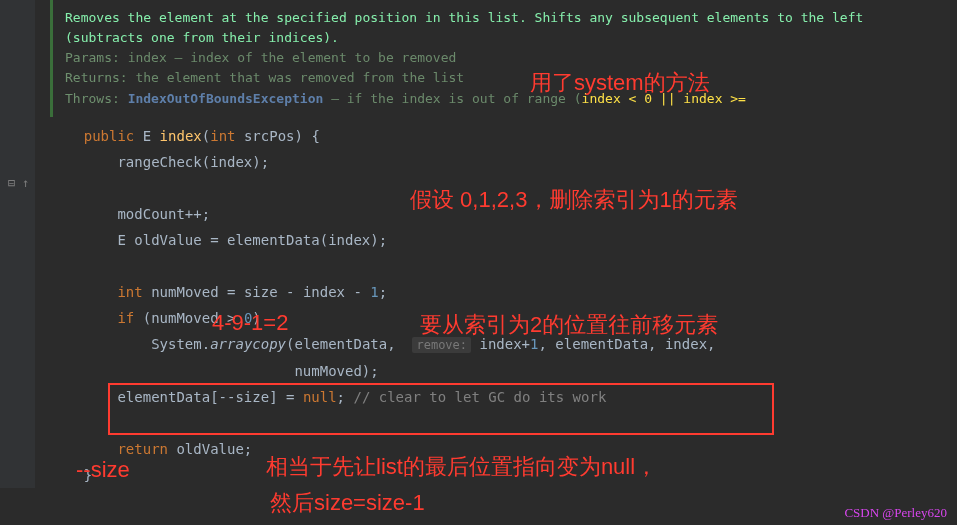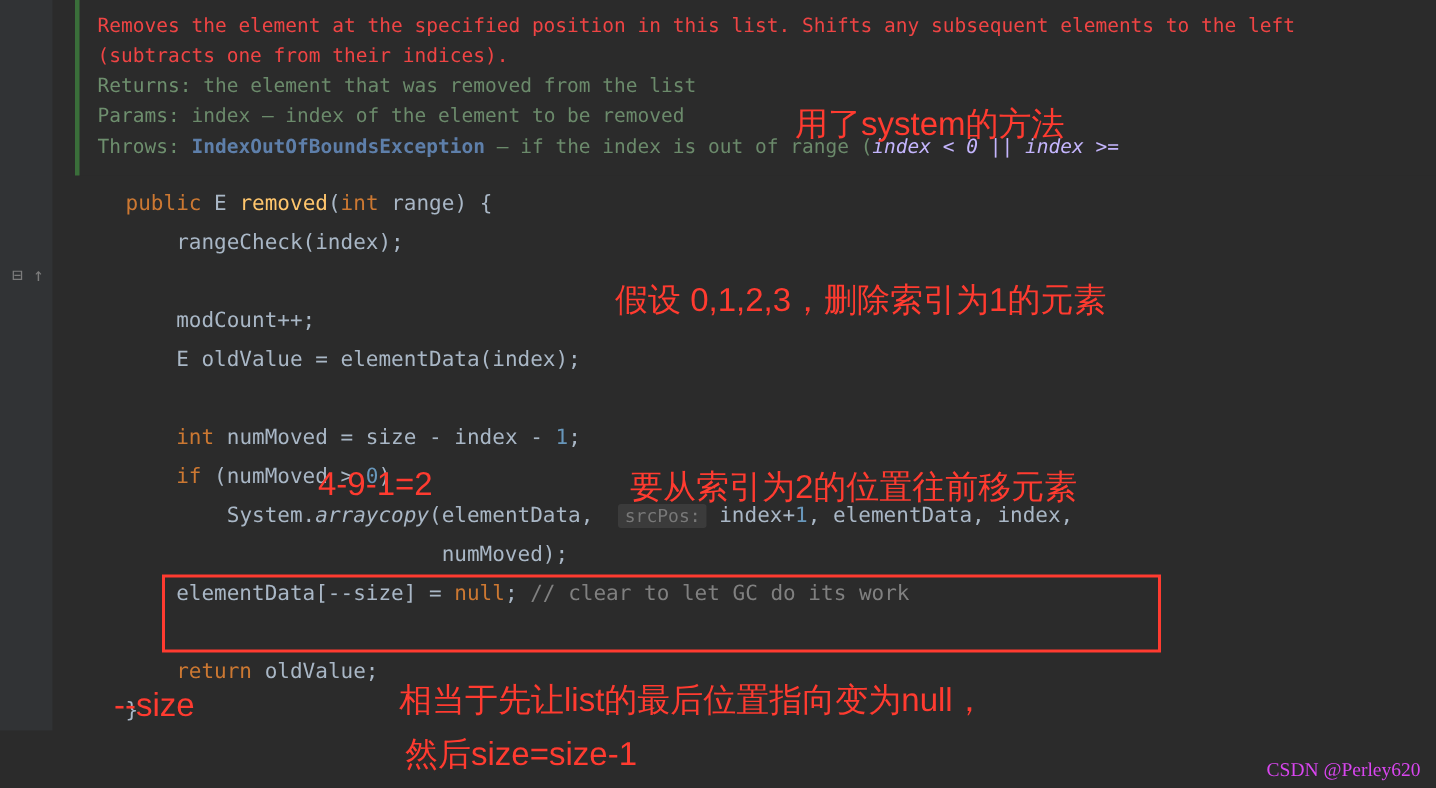--- a/index.html
+++ b/index.html
@@ -31,25 +31,25 @@
     font-size: 12px;
   }
   .javadoc {
     margin-left: 50px;
     padding: 8px 12px;
     border-left: 3px solid #3a6e3a;
     background: #2b2b2b;
     font-size: 13px;
     line-height: 1.55;
   }
-  .javadoc-main { color: #ef4444; }
+  .javadoc-main { color: #86efac; }
   .javadoc-label { color: #6e8f6e; }
   .javadoc-text { color: #6b8a6b; }
   .javadoc-link { color: #5e7faa; font-weight: bold; }
-  .javadoc-code { font-style: italic; color: #c4b5fd; }
+  .javadoc-code { color: #fde047; }
   .code {
     margin-left: 50px;
     padding-top: 6px;
     position: relative;
   }
   .line {
     line-height: 26px;
     white-space: pre;
     position: relative;
   }
@@ -88,44 +88,44 @@
 
 <div class="editor">
   <div class="gutter">
     <span class="gutter-icon" style="top:176px">⊟</span>
     <span class="gutter-icon" style="top:176px;left:22px">↑</span>
   </div>
 
   <div class="javadoc">
     <div class="javadoc-main">Removes the element at the specified position in this list. Shifts any subsequent elements to the left (subtracts one from their indices).</div>
     <div>
+      <span class="javadoc-label">Params:</span>
+      <span class="javadoc-text">index – index of the element to be removed</span>
+    </div>
+    <div>
       <span class="javadoc-label">Returns:</span>
       <span class="javadoc-text">the element that was removed from the list</span>
-    </div>
-    <div>
-      <span class="javadoc-label">Params:</span>
-      <span class="javadoc-text">index – index of the element to be removed</span>
     </div>
     <div>
       <span class="javadoc-label">Throws:</span>
       <span class="javadoc-link">IndexOutOfBoundsException</span>
       <span class="javadoc-text"> – if the index is out of range (</span><span class="javadoc-code">index &lt; 0 || index &gt;=</span>
     </div>
   </div>
 
   <div class="code">
-    <div class="line">    <span class="kw">public</span> <span class="type">E</span> <span class="method">removed</span>(<span class="kw">int</span> <span class="ident">range</span>)<span> {</span></div>
+    <div class="line">    <span class="kw">public</span> <span class="type">E</span> <span class="method">index</span>(<span class="kw">int</span> <span class="ident">srcPos</span>)<span> {</span></div>
     <div class="line">        <span class="ident">rangeCheck(index);</span></div>
     <div class="line"> </div>
     <div class="line">        <span class="ident">modCount++;</span></div>
     <div class="line">        <span class="ident">E oldValue = elementData(index);</span></div>
     <div class="line"> </div>
     <div class="line">        <span class="kw">int</span><span class="ident"> numMoved = size - index - </span><span class="num">1</span><span>;</span></div>
     <div class="line">        <span class="kw">if</span><span class="ident"> (numMoved &gt; </span><span class="num">0</span><span>)</span></div>
-    <div class="line">            <span class="ident">System.</span><span class="italic">arraycopy</span><span class="ident">(elementData,  </span><span class="param-hint">srcPos:</span><span class="ident"> index+</span><span class="num">1</span><span class="ident">, elementData, index,</span></div>
+    <div class="line">            <span class="ident">System.</span><span class="italic">arraycopy</span><span class="ident">(elementData,  </span><span class="param-hint">remove:</span><span class="ident"> index+</span><span class="num">1</span><span class="ident">, elementData, index,</span></div>
     <div class="line">                             <span class="ident">numMoved);</span></div>
     <div class="line">        <span class="ident">elementData[--size] = </span><span class="kw">null</span><span>;</span> <span class="comment">// clear to let GC do its work</span></div>
     <div class="line"> </div>
     <div class="line">        <span class="kw">return</span><span class="ident"> oldValue;</span></div>
     <div class="line">    <span>}</span></div>
   </div>
 </div>
 
 <div class="annot" style="left:530px; top:68px;">用了system的方法</div>
 <div class="annot" style="left:410px; top:185px;">假设 0,1,2,3，删除索引为1的元素</div>

